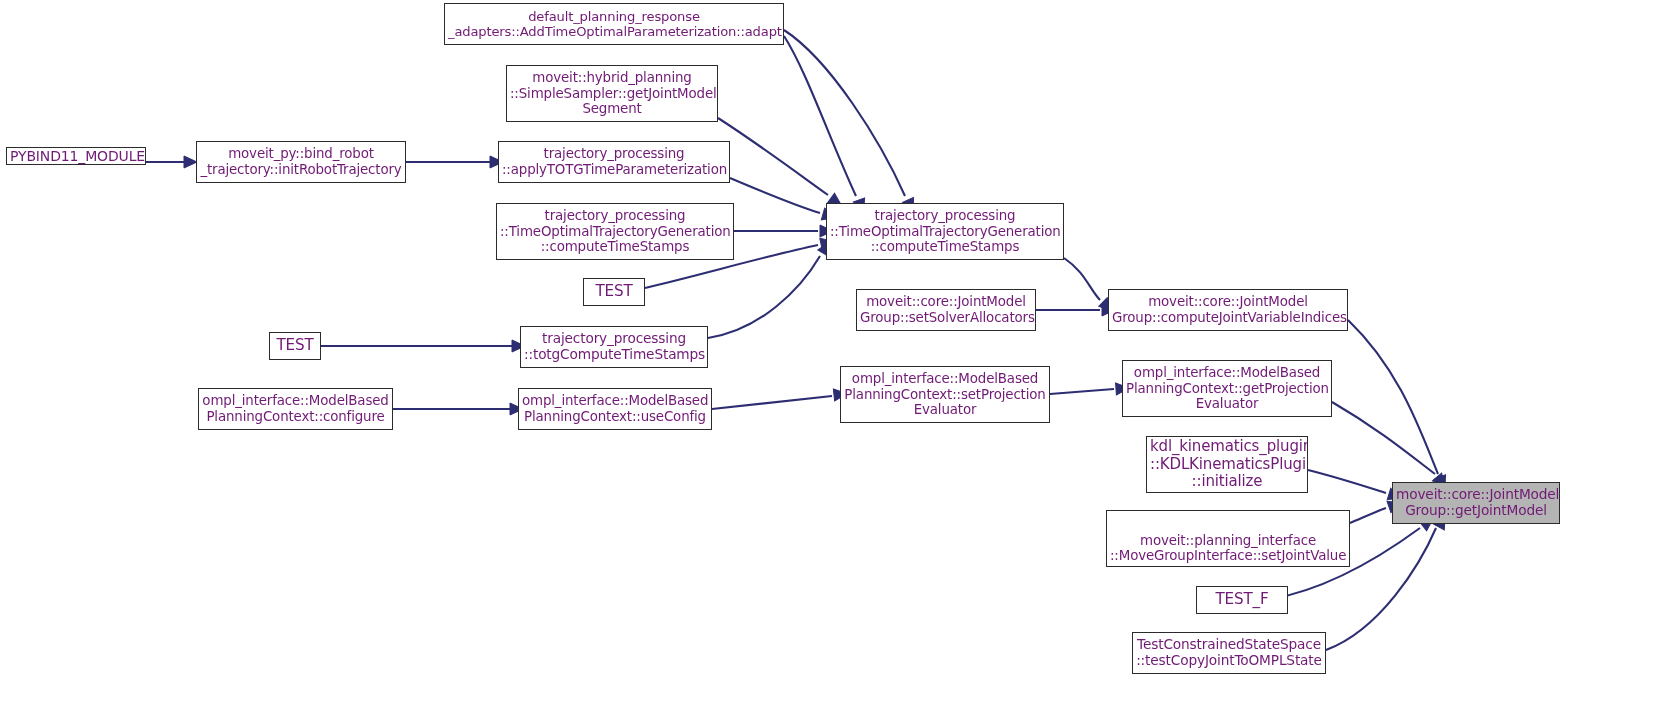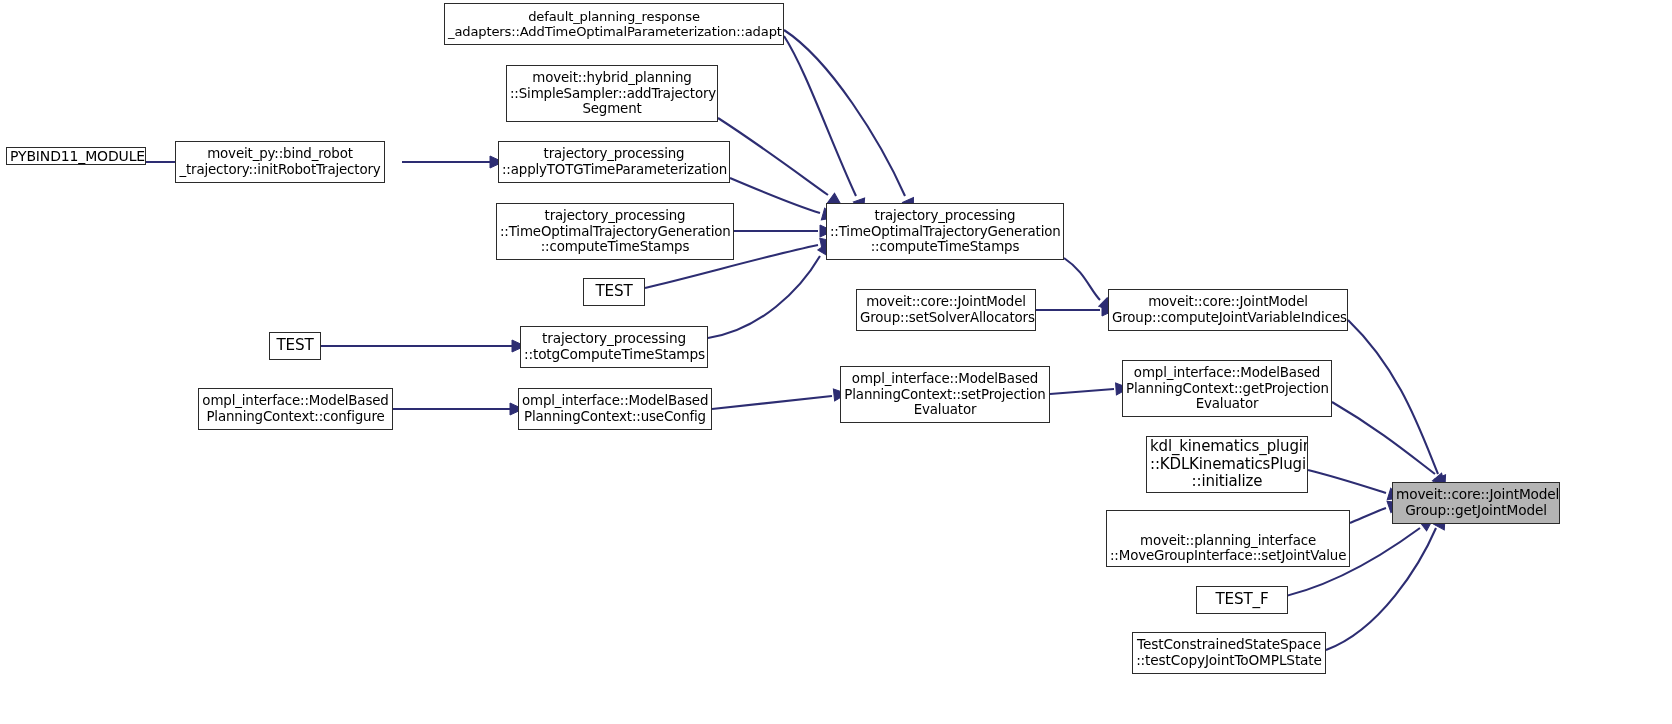--- a/index.html
+++ b/index.html
@@ -32,21 +32,21 @@
   .edge-head {
     fill: #2d2d72;
     stroke: #2d2d72;
     stroke-width: 1px;
   }
   .node {
     position: absolute;
     box-sizing: border-box;
     border: 1.6px solid #2b2b2b;
     background: #ffffff;
-    color: #000000;
+    color: #701a75;
     display: flex;
     align-items: center;
     text-align: center;
     line-height: 1.16;
     font-size: 15.2px;
     letter-spacing: -0.15px;
     overflow: hidden;
     white-space: pre;
   }
   .node.highlight {
@@ -108,26 +108,26 @@
         <polygon class="edge-head" points="0,-6 13,0 0,6" transform="translate(1440,477) rotate(68)"></polygon>
         <polygon class="edge-head" points="0,-6 13,0 0,6" transform="translate(1437,477) rotate(50)"></polygon>
         <polygon class="edge-head" points="0,-6 13,0 0,6" transform="translate(1389,494) rotate(17)"></polygon>
         <polygon class="edge-head" points="0,-6 13,0 0,6" transform="translate(1389,507) rotate(-19)"></polygon>
         <polygon class="edge-head" points="0,-6 13,0 0,6" transform="translate(1423,526) rotate(-37)"></polygon>
         <polygon class="edge-head" points="0,-6 13,0 0,6" transform="translate(1439,527) rotate(-62)"></polygon>
       </g>
   </svg>
   <div id="nodes-layer">
       <div class="node" style="left: 6px; top: 147px; width: 140px; height: 18px;"><span class="node-label" style="font-size: 14px;">PYBIND11_MODULE</span></div>
-      <div class="node" style="left: 175px; top: 141px; width: 210px; height: 42px;"><span class="node-label" style="font-size: 13.4px;">moveit_py::bind_robot
+      <div class="node" style="left: 196px; top: 141px; width: 210px; height: 42px;"><span class="node-label" style="font-size: 13.4px;">moveit_py::bind_robot
 _trajectory::initRobotTrajectory</span></div>
       <div class="node" style="left: 444px; top: 3px; width: 340px; height: 42px;"><span class="node-label" style="font-size: 13.1px;">default_planning_response
 _adapters::AddTimeOptimalParameterization::adapt</span></div>
       <div class="node" style="left: 506px; top: 65px; width: 212px; height: 57px;"><span class="node-label" style="font-size: 13.4px;">moveit::hybrid_planning
-::SimpleSampler::addTrajectory
+::SimpleSampler::getJointModel
 Segment</span></div>
       <div class="node" style="left: 498px; top: 141px; width: 232px; height: 42px;"><span class="node-label" style="font-size: 13.4px;">trajectory_processing
 ::applyTOTGTimeParameterization</span></div>
       <div class="node" style="left: 496px; top: 203px; width: 238px; height: 57px;"><span class="node-label" style="font-size: 13.4px;">trajectory_processing
 ::TimeOptimalTrajectoryGeneration
 ::computeTimeStamps</span></div>
       <div class="node" style="left: 583px; top: 278px; width: 62px; height: 28px;"><span class="node-label">TEST</span></div>
       <div class="node" style="left: 269px; top: 332px; width: 52px; height: 28px;"><span class="node-label">TEST</span></div>
       <div class="node" style="left: 520px; top: 326px; width: 188px; height: 42px;"><span class="node-label" style="font-size: 13.7px;">trajectory_processing
 ::totgComputeTimeStamps</span></div>

